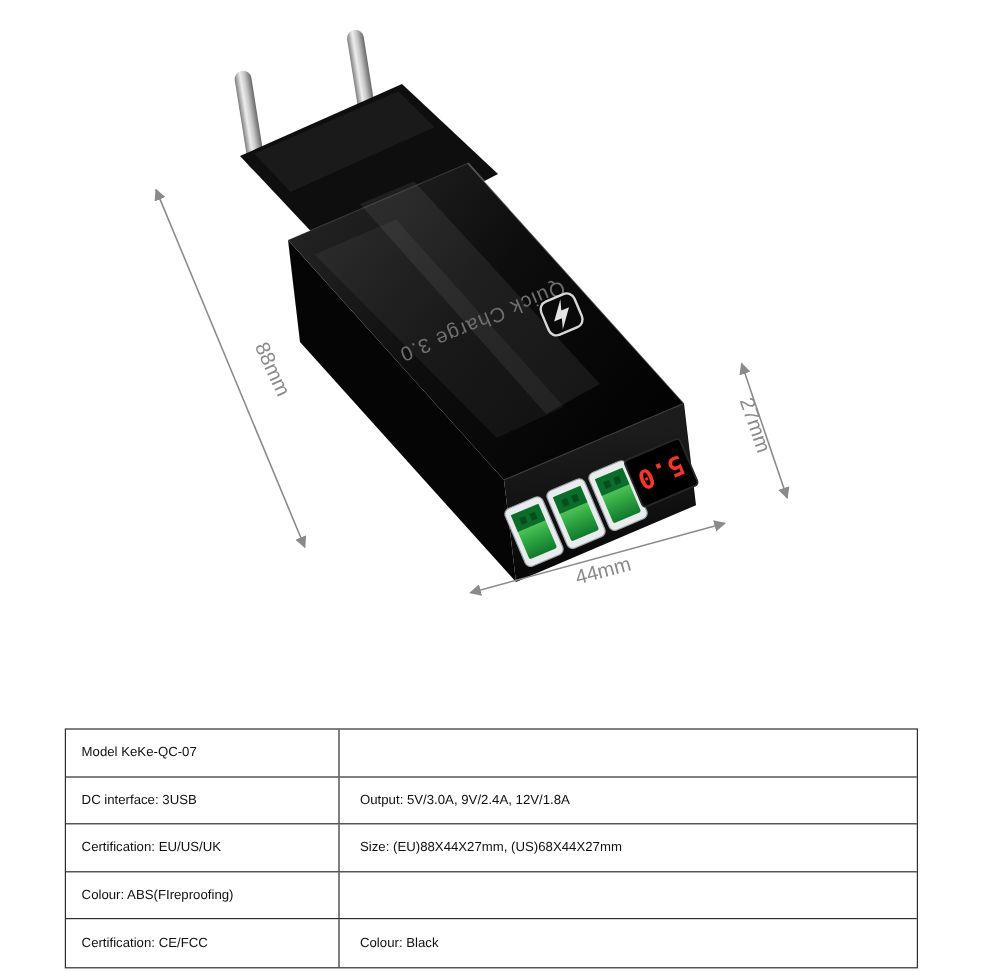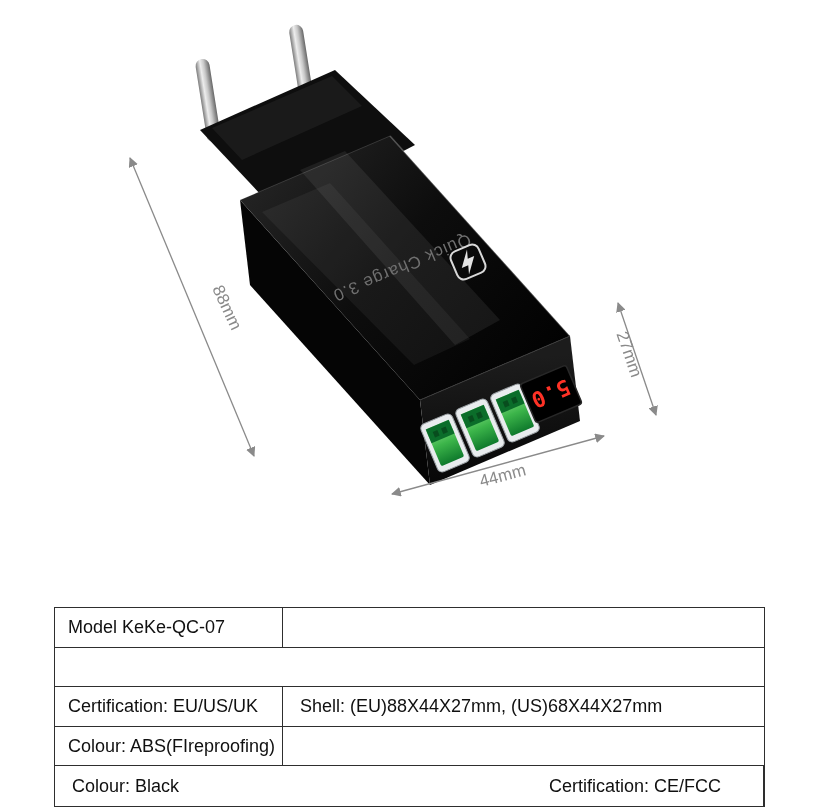--- a/index.html
+++ b/index.html
@@ -11,21 +11,21 @@
   .stage{position:absolute;left:0;top:0;width:819px;height:809px}
   .product-svg{position:absolute;left:0;top:0}
 
   
   .spec-table{
     position:absolute;left:54px;top:607px;width:711px;
     border:1.5px solid #2e2e2e;box-sizing:border-box;background:#fff;
   }
   .spec-row{display:flex;height:39.6px;border-bottom:1px solid #2e2e2e;box-sizing:border-box}
   .spec-row:last-child{border-bottom:none}
-  .cell{display:flex;align-items:center;color:#101010;font-size:18px;white-space:nowrap}
+  .cell{display:flex;align-items:center;color:#101010;font-size:11px;white-space:nowrap}
   .cell.left{width:228px;padding-left:13px;border-right:1px solid #2e2e2e;box-sizing:border-box}
   .cell.right{flex:1;padding-left:17px}
 </style>
 </head>
 <body>
 
 <div class="stage">
 
   <svg class="product-svg" width="819" height="590" viewBox="0 0 819 590">
     <defs>
@@ -126,27 +126,29 @@
     <g transform="translate(624,356) rotate(71)">
       <text x="0" y="0" text-anchor="middle" font-size="17" fill="#8a8a8a" font-family="Liberation Sans, sans-serif">27mm</text>
     </g>
   </svg>
 
   <div class="spec-table">
     <div class="spec-row">
       <div class="cell left">Model KeKe-QC-07</div>
     </div>
     <div class="spec-row">
+      <div class="cell left">DC interface: 3USB</div>
+      <div class="cell right">Output: 5V/3.0A, 9V/2.4A, 12V/1.8A</div>
     </div>
     <div class="spec-row">
       <div class="cell left">Certification: EU/US/UK</div>
-      <div class="cell right">Shell: (EU)88X44X27mm, (US)68X44X27mm</div>
+      <div class="cell right">Size: (EU)88X44X27mm, (US)68X44X27mm</div>
     </div>
     <div class="spec-row">
       <div class="cell left">Colour: ABS(FIreproofing)</div>
     </div>
     <div class="spec-row">
+      <div class="cell left">Certification: CE/FCC</div>
       <div class="cell right">Colour: Black</div>
-      <div class="cell left">Certification: CE/FCC</div>
     </div>
   </div>
 
 </div>
 
 </body></html>

